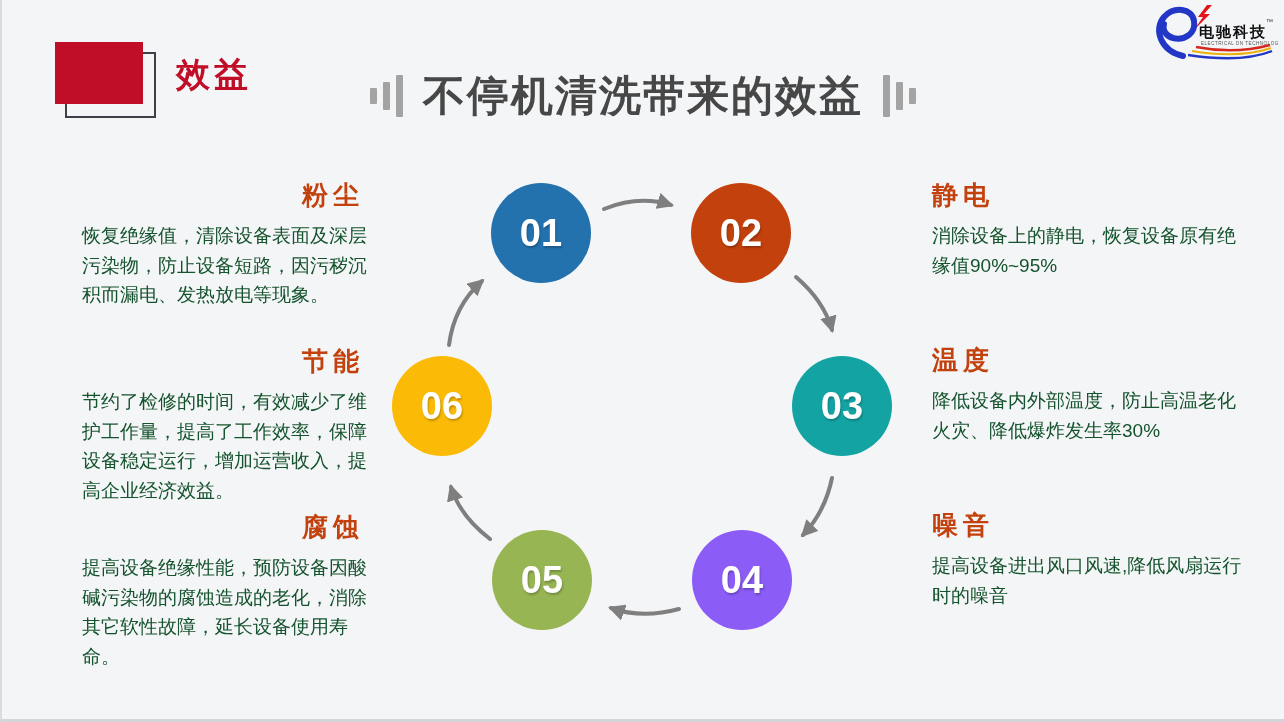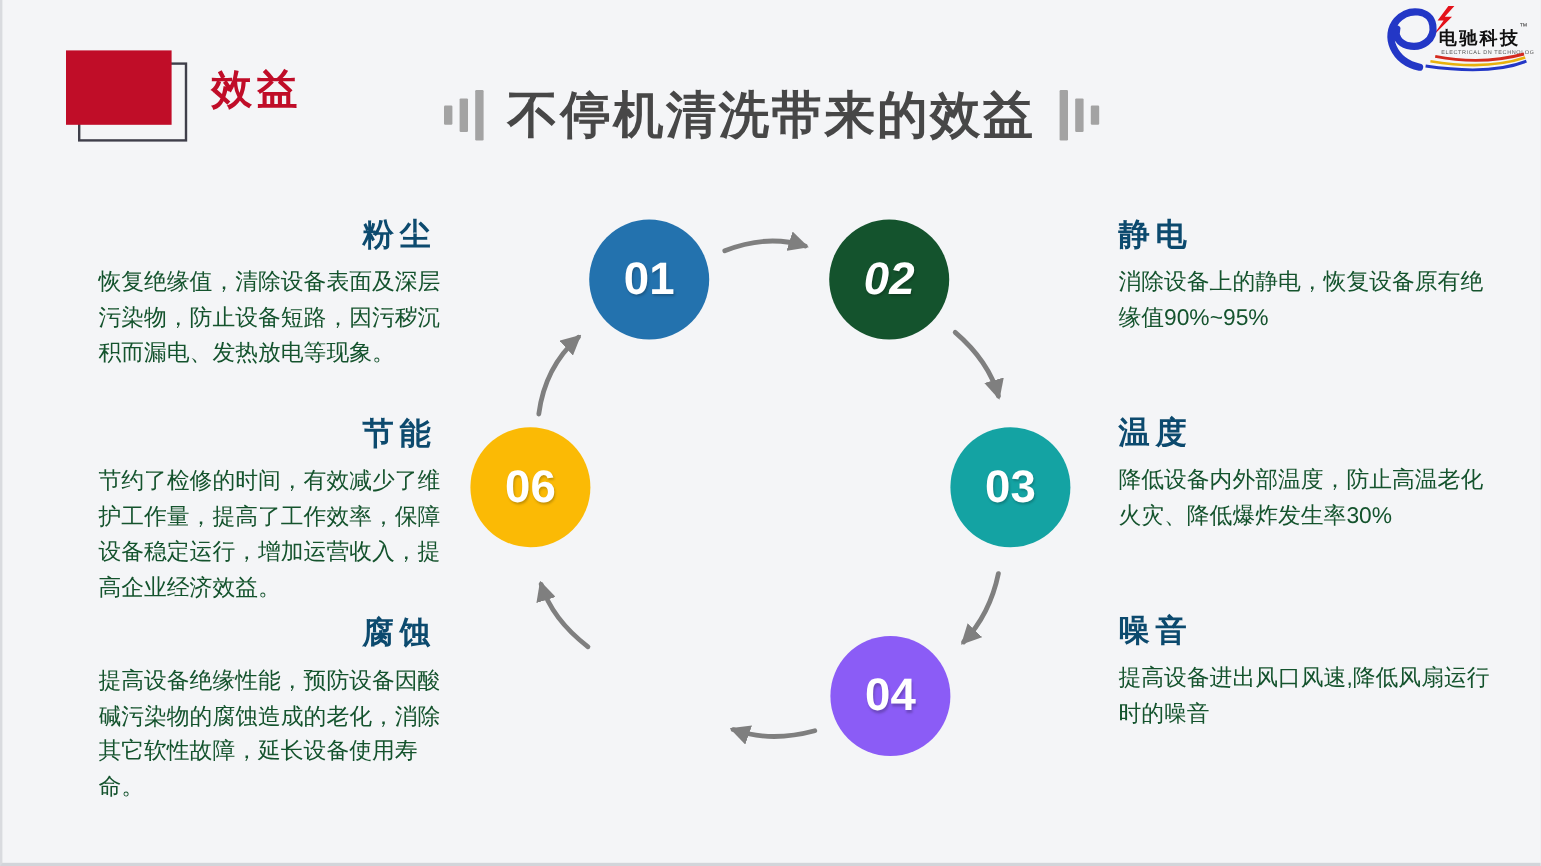--- a/index.html
+++ b/index.html
@@ -31,21 +31,21 @@
   .b-s{height:16px;} .b-m{height:28px;} .b-l{height:42px;}
   .main-title{
     font-size:42px;font-weight:bold;color:#474747;letter-spacing:2px;
     margin:0;white-space:nowrap;
   }
   
   .logo{position:absolute;right:6px;top:4px;width:126px;height:62px;}
   
   .benefit{position:absolute;}
   .benefit h2{
-    margin:0 0 10px 0;font-size:26px;font-weight:bold;color:#0c4a6e;
+    margin:0 0 10px 0;font-size:26px;font-weight:bold;color:#c2410c;
     letter-spacing:5px;line-height:1.2;
   }
   .benefit p{
     margin:0;font-size:19px;color:#14532d;line-height:1.55;
   }
   .benefit.left{left:80px;width:288px;}
   .benefit.left h2{text-align:right;padding-right:6px;}
   .benefit.right{left:930px;width:312px;}
   .pos-dust{top:180px;}
   .pos-energy{top:346px;}
@@ -147,26 +147,29 @@
       <path d="M 794 277 Q 822 301 830 330" marker-end="url(#ah)"></path>
       <path d="M 830 478 Q 823 512 801 535" marker-end="url(#ah)"></path>
       <path d="M 677 609 Q 640 619 609 608" marker-end="url(#ah)"></path>
       <path d="M 488 539 Q 458 516 449 487" marker-end="url(#ah)"></path>
     </g>
   </svg>
 
   <div class="circle c1" style="background-color: rgb(35, 114, 174);">
     <span>01</span>
   </div>
-  <div class="circle c2" style="background-color: #14532d; font-style: italic;">
+  <div class="circle c2" style="background-color: #c2410c;">
     <span>02</span>
   </div>
   <div class="circle c3" style="background-color: rgb(20, 163, 163);">
     <span>03</span>
   </div>
   <div class="circle c4" style="background-color: #8b5cf6;">
     <span>04</span>
   </div>
+  <div class="circle c5" style="background-color: rgb(151, 181, 83);">
+    <span>05</span>
+  </div>
   <div class="circle c6" style="background-color: rgb(251, 186, 5);">
     <span>06</span>
   </div>
 
 </div>
 
 </body></html>

